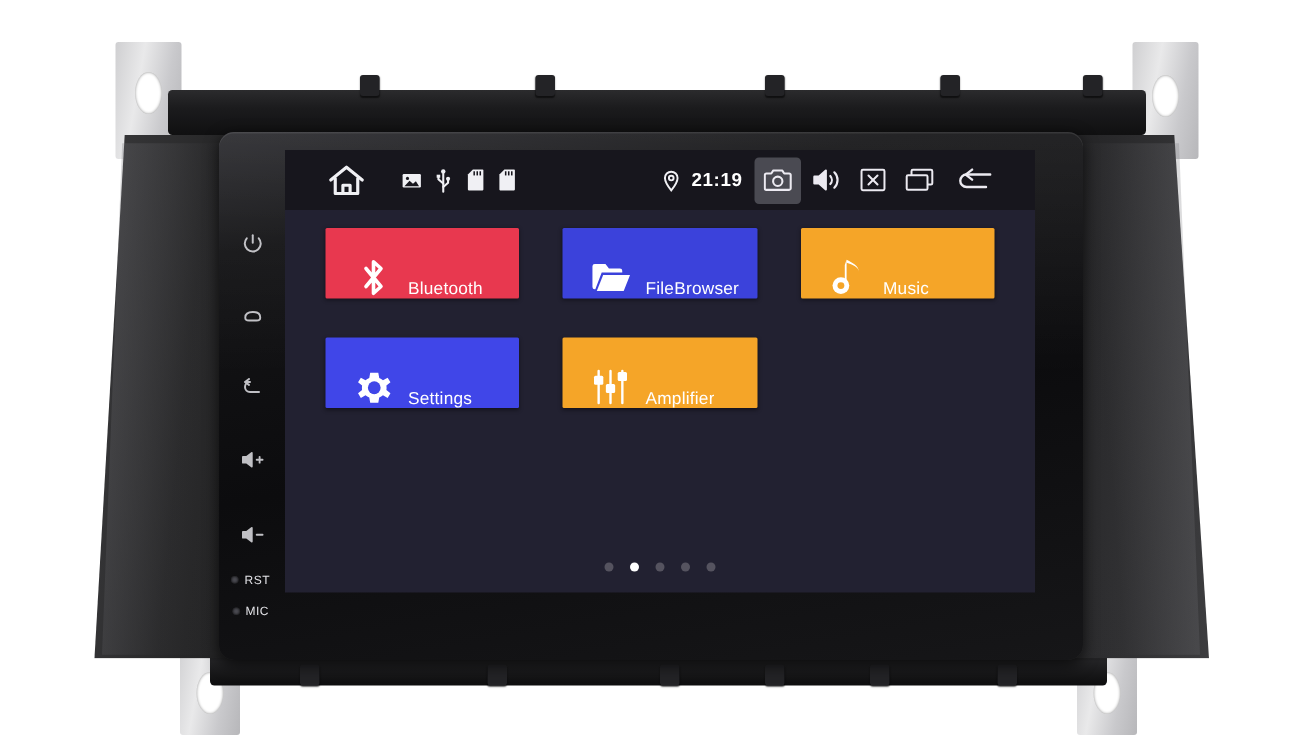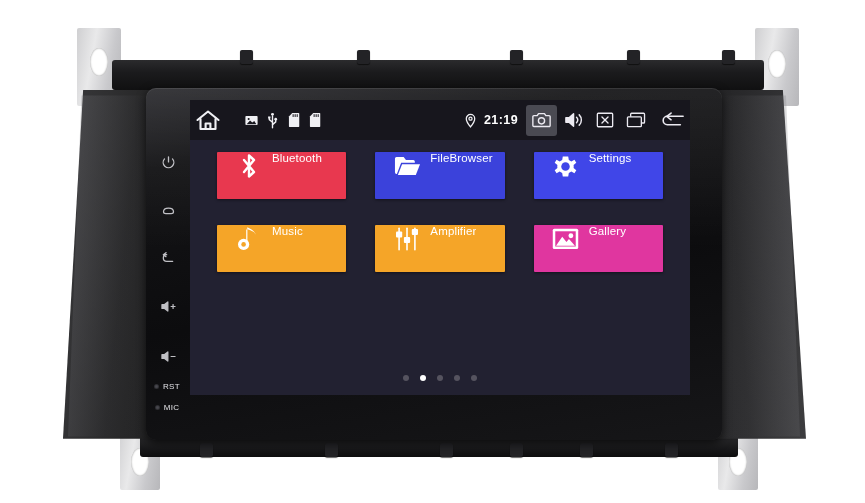--- a/index.html
+++ b/index.html
@@ -153,21 +153,21 @@
   }
 
   
   #statusbar {
     position: absolute;
     left: 0; top: 0;
     width: 100%; height: 40px;
     background: #17161d;
     display: flex;
     align-items: center;
-    padding: 0 1px;
+    padding: 0 24px;
   }
   #status-left  { display: flex; align-items: center; gap: 0; }
   #status-right { display: flex; align-items: center; gap: 3px; margin-left: auto; }
 
   .sicon {
     display: flex; align-items: center; justify-content: center;
     color: #f0f0f4;
   }
   #home-icon { width: 34px; height: 26px; margin-right: 18px; }
   .tray-icon { width: 17px; height: 22px; margin-right: 4px; }
@@ -200,21 +200,21 @@
     width: 100%; height: 214px;
     display: grid;
     grid-template-columns: repeat(3, 1fr);
     grid-template-rows: repeat(3, 1fr);
     column-gap: 29px;
     row-gap: 18px;
     padding: 12px 27px 0 27px;
   }
   .tile {
     display: flex;
-    align-items: flex-start;
+    align-items: flex-end;
     gap: 9px;
     padding-left: 18px;
     border-radius: 1px;
     box-shadow: 0 1px 3px rgba(0,0,0,.45);
     height: 47px;
   }
   .tile-icon {
     width: 28px; height: 28px;
     display: flex; align-items: center; justify-content: center;
     color: #ffffff;
@@ -470,69 +470,58 @@
         <span class="tile-icon">
           <svg width="27" height="22" viewBox="0 0 28 22" fill="currentColor">
             <path d="M1 3.2 A1.6 1.6 0 0 1 2.6 1.6 H10 L12.4 4.8 H20 A1.6 1.6 0 0 1 21.6 6.4 V7.6 H7.4 L3 19.2 H2.6 A1.6 1.6 0 0 1 1 17.6 Z"></path>
             <path d="M8.4 9.2 H27 L22.6 20.4 H4 Z"></path>
           </svg>
         </span>
         <span class="tile-label">FileBrowser</span>
       </div>
 
 
-      <div class="tile" style="background:#4046e8">
-        <span class="tile-icon">
-          <svg width="27" height="27" viewBox="0 0 26 26" fill="currentColor">
-            <path d="M13 0.8 L15.6 0.8 L16.2 4.2 A9 9 0 0 1 18.6 5.6 L21.6 3.9 L23.4 6.9 L20.8 9 A9 9 0 0 1 20.8 11.8 L23.4 13.9 L21.6 16.9 L18.6 15.2 A9 9 0 0 1 16.2 16.6 L15.6 20 L13 20 L10.4 20 L9.8 16.6 A9 9 0 0 1 7.4 15.2 L4.4 16.9 L2.6 13.9 L5.2 11.8 A9 9 0 0 1 5.2 9 L2.6 6.9 L4.4 3.9 L7.4 5.6 A9 9 0 0 1 9.8 4.2 L10.4 0.8 Z" transform="translate(0,2.6)"></path>
-            <circle cx="13" cy="13" r="4.1" fill="#4046e8"></circle>
-          </svg>
-        </span>
-        <span class="tile-label">Settings</span>
-      </div>
-
       <div class="tile" style="background:#f5a528">
         <span class="tile-icon">
           <svg width="24" height="26" viewBox="0 0 24 26" fill="currentColor">
             <path d="M10.4 1.2 L10.4 17 A1 1 0 0 1 9.2 17 L9.2 4.6 Z"></path>
             <path d="M10.4 1.2 C14 3 18.6 5.2 18.6 9.4 C18.6 6 14.4 4.6 10.4 3.2 Z"></path>
             <circle cx="6.6" cy="18.4" r="5.6"></circle>
             <circle cx="6.6" cy="18.4" r="2.3" fill="#f5a528"></circle>
           </svg>
         </span>
         <span class="tile-label">Music</span>
+      </div>
+
+      <div class="tile" style="background:#4046e8">
+        <span class="tile-icon">
+          <svg width="27" height="27" viewBox="0 0 26 26" fill="currentColor">
+            <path d="M13 0.8 L15.6 0.8 L16.2 4.2 A9 9 0 0 1 18.6 5.6 L21.6 3.9 L23.4 6.9 L20.8 9 A9 9 0 0 1 20.8 11.8 L23.4 13.9 L21.6 16.9 L18.6 15.2 A9 9 0 0 1 16.2 16.6 L15.6 20 L13 20 L10.4 20 L9.8 16.6 A9 9 0 0 1 7.4 15.2 L4.4 16.9 L2.6 13.9 L5.2 11.8 A9 9 0 0 1 5.2 9 L2.6 6.9 L4.4 3.9 L7.4 5.6 A9 9 0 0 1 9.8 4.2 L10.4 0.8 Z" transform="translate(0,2.6)"></path>
+            <circle cx="13" cy="13" r="4.1" fill="#4046e8"></circle>
+          </svg>
+        </span>
+        <span class="tile-label">Settings</span>
       </div>
 
 
       <div class="tile" style="background:#f5a528">
         <span class="tile-icon">
           <svg width="26" height="26" viewBox="0 0 26 26" fill="currentColor">
             <rect x="4.3" y="1.5" width="1.6" height="23" rx="0.8"></rect>
             <rect x="12.2" y="1.5" width="1.6" height="23" rx="0.8"></rect>
             <rect x="20.1" y="1.5" width="1.6" height="23" rx="0.8"></rect>
             <rect x="2" y="5.5" width="6.2" height="6" rx="1"></rect>
             <rect x="9.9" y="11" width="6.2" height="6" rx="1"></rect>
             <rect x="17.8" y="3" width="6.2" height="6" rx="1"></rect>
           </svg>
         </span>
         <span class="tile-label">Amplifier</span>
       </div>
 
 
-      <div class="tile" style="background:#e0369f">
-        <span class="tile-icon">
-          <svg width="27" height="24" viewBox="0 0 28 24" fill="currentColor">
-            <rect x="0.8" y="1.4" width="26.4" height="21" rx="1.6"></rect>
-            <rect x="3.4" y="4" width="21.2" height="15.8" fill="#e0369f"></rect>
-            <circle cx="19.6" cy="8.6" r="2.5" fill="#ffffff"></circle>
-            <path d="M4.2 19 L10.6 9.6 L15 15 L17.6 12 L23.8 19 Z" fill="#ffffff"></path>
-          </svg>
-        </span>
-        <span class="tile-label">Gallery</span>
-      </div>
     </div>
 
     <div id="dots">
       <span class="dot"></span>
       <span class="dot active"></span>
       <span class="dot"></span>
       <span class="dot"></span>
       <span class="dot"></span>
     </div>
 

